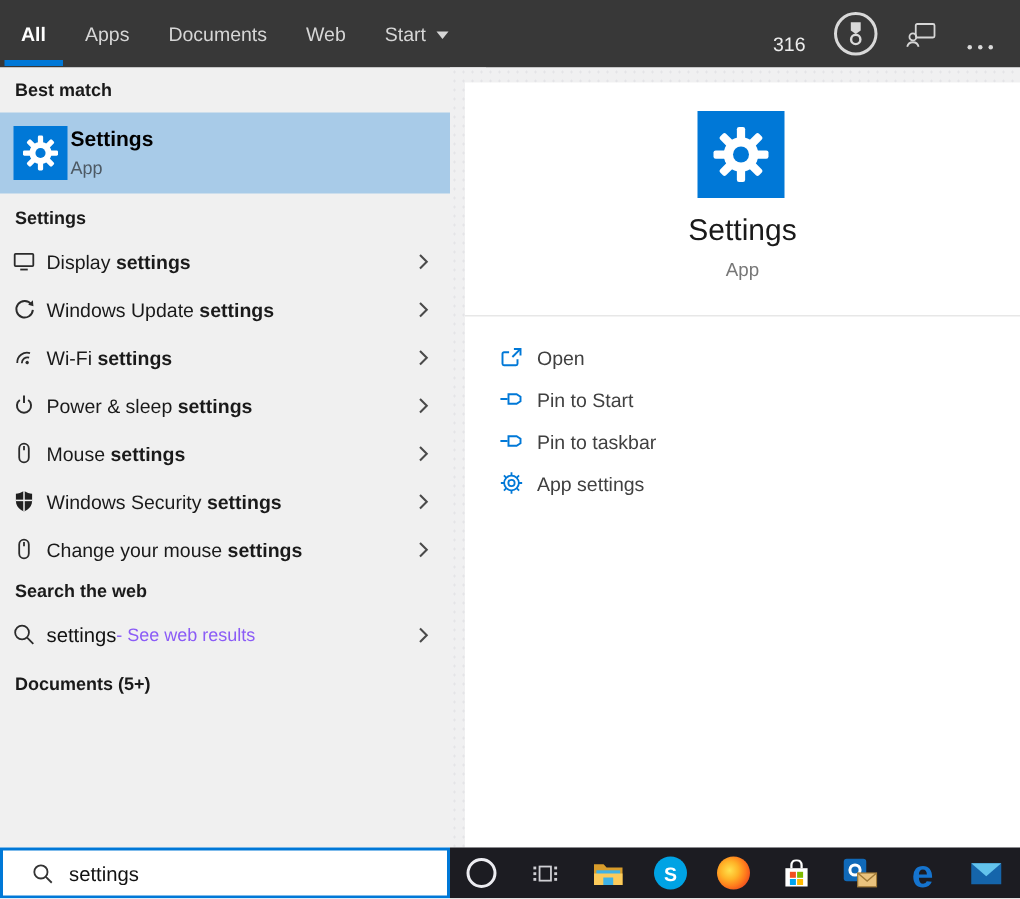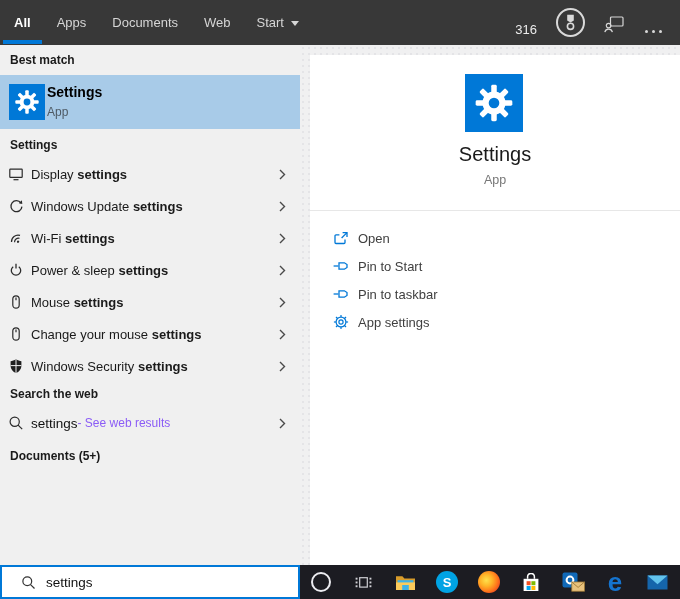--- a/index.html
+++ b/index.html
@@ -220,43 +220,43 @@
         <span class="chev">
           <svg width="7" height="11" viewBox="0 0 7 11">
               <polyline points="1,1 5.5,5.5 1,10" fill="none" stroke="#4a4a4a" stroke-width="1.4"></polyline>
             </svg>
         </span>
       </div>
 
       <div class="row">
         <span class="ric">
           <svg width="16" height="16" viewBox="0 0 16 16">
+            <path d="M8 1.3 C6.2 2.4 4.2 3.1 2.6 3.2 V8 C2.6 11.4 5 13.8 8 15 C11 13.8 13.4 11.4 13.4 8 V3.2 C11.8 3.1 9.8 2.4 8 1.3 Z" fill="#1f1f1f"></path>
+            <line x1="8" y1="1.3" x2="8" y2="15" stroke="#f0f0f0" stroke-width="1"></line>
+            <line x1="2.6" y1="7.6" x2="13.4" y2="7.6" stroke="#f0f0f0" stroke-width="1"></line>
+            </svg>
+        </span>
+        <span class="rlbl"><span>Windows Security </span><b>settings</b></span>
+        <span class="chev">
+          <svg width="7" height="11" viewBox="0 0 7 11">
+              <polyline points="1,1 5.5,5.5 1,10" fill="none" stroke="#4a4a4a" stroke-width="1.4"></polyline>
+            </svg>
+        </span>
+      </div>
+
+      <div class="row">
+        <span class="ric">
+          <svg width="16" height="16" viewBox="0 0 16 16">
               <g fill="none" stroke="#2b2b2b" stroke-width="1.2">
             <rect x="4.8" y="1.8" width="6.4" height="12.4" rx="3.2"></rect>
                 <line x1="8" y1="3.4" x2="8" y2="6.2"></line>
               </g>
             </svg>
         </span>
         <span class="rlbl"><span>Change your mouse </span><b>settings</b></span>
-        <span class="chev">
-          <svg width="7" height="11" viewBox="0 0 7 11">
-              <polyline points="1,1 5.5,5.5 1,10" fill="none" stroke="#4a4a4a" stroke-width="1.4"></polyline>
-            </svg>
-        </span>
-      </div>
-
-      <div class="row">
-        <span class="ric">
-          <svg width="16" height="16" viewBox="0 0 16 16">
-            <path d="M8 1.3 C6.2 2.4 4.2 3.1 2.6 3.2 V8 C2.6 11.4 5 13.8 8 15 C11 13.8 13.4 11.4 13.4 8 V3.2 C11.8 3.1 9.8 2.4 8 1.3 Z" fill="#1f1f1f"></path>
-            <line x1="8" y1="1.3" x2="8" y2="15" stroke="#f0f0f0" stroke-width="1"></line>
-            <line x1="2.6" y1="7.6" x2="13.4" y2="7.6" stroke="#f0f0f0" stroke-width="1"></line>
-            </svg>
-        </span>
-        <span class="rlbl"><span>Windows Security </span><b>settings</b></span>
         <span class="chev">
           <svg width="7" height="11" viewBox="0 0 7 11">
               <polyline points="1,1 5.5,5.5 1,10" fill="none" stroke="#4a4a4a" stroke-width="1.4"></polyline>
             </svg>
         </span>
       </div>
     </div>
 
     <div class="sec-h" style="top:342px">Search the web</div>
 

